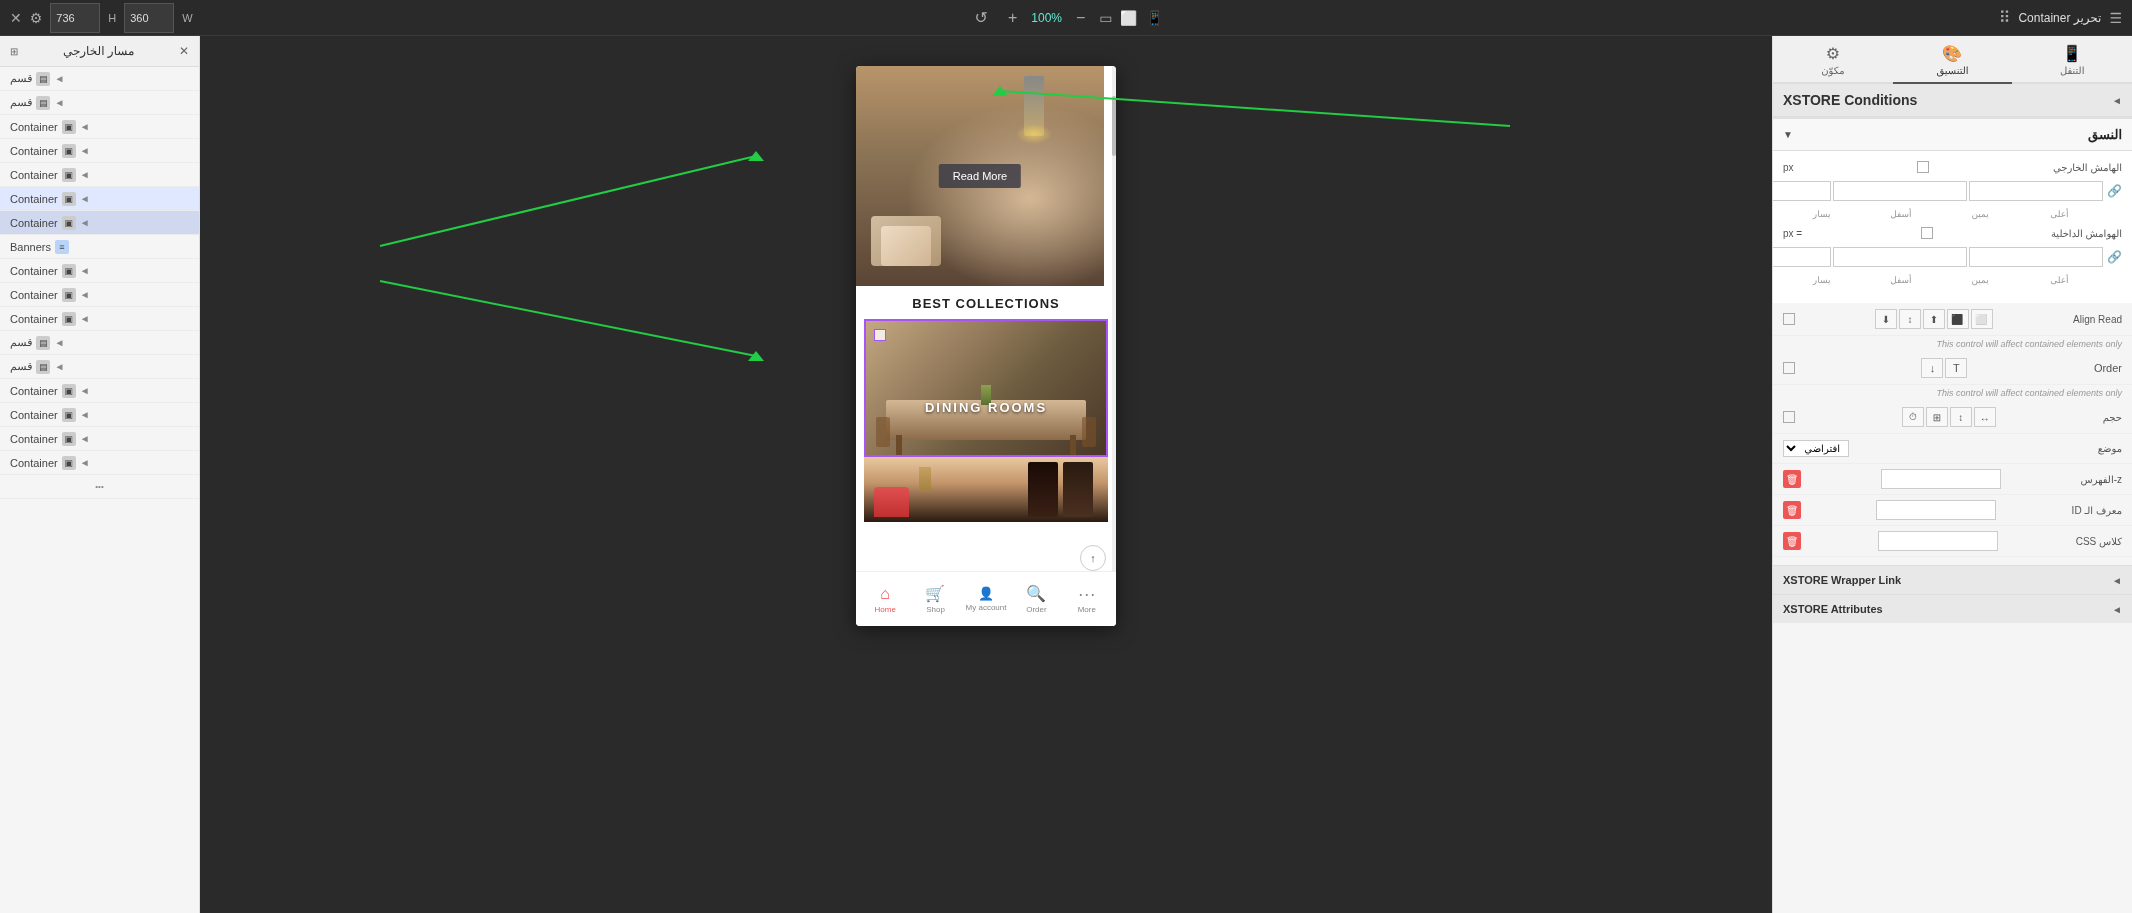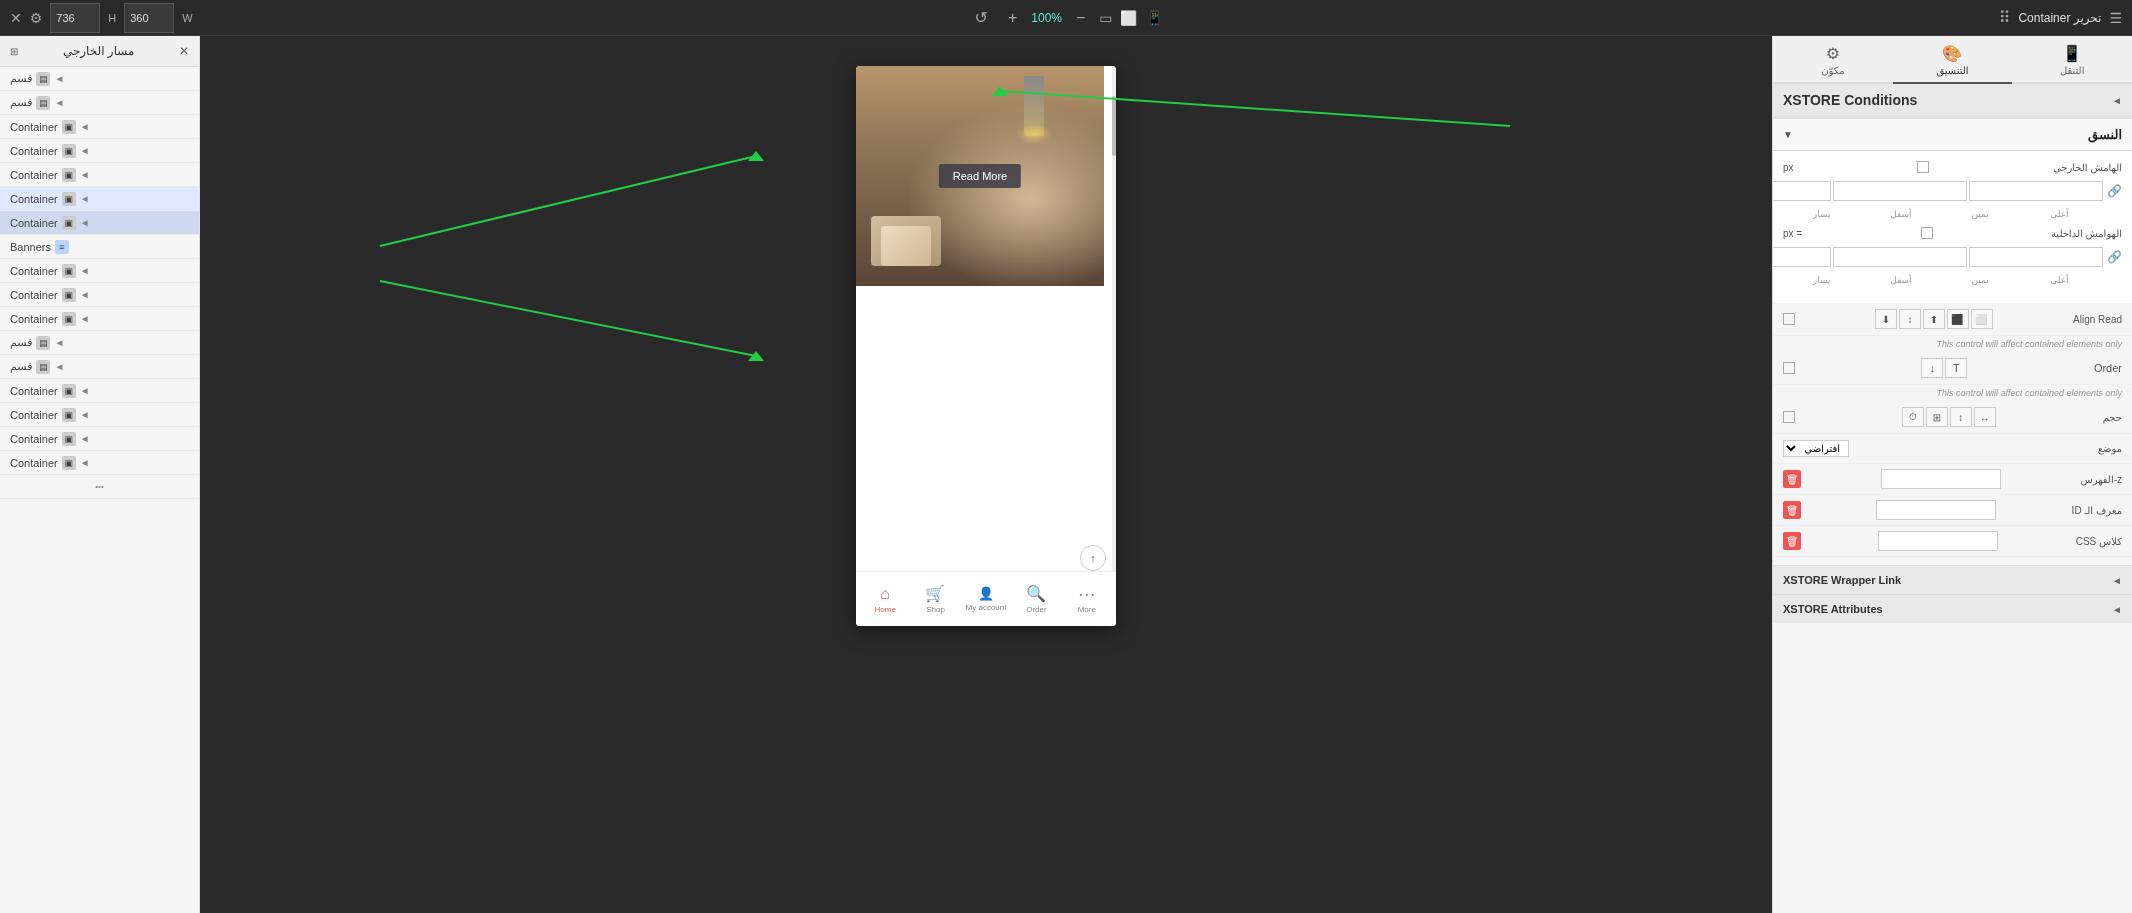--- a/index.html
+++ b/index.html
@@ -785,20 +785,53 @@
 
     <div class="hero-section">
       <div class="hero-bg"></div>
       <div class="hero-lamp"></div>
 
       <div style="position:absolute;bottom:20px;left:15px;width:70px;height:50px;background:linear-gradient(135deg,#e8d5b8,#c4a882);border-radius:4px;opacity:0.8;"></div>
       <div style="position:absolute;bottom:20px;left:25px;width:50px;height:40px;background:linear-gradient(135deg,#f0e0c8,#d4b896);border-radius:4px;opacity:0.9;"></div>
       <div class="read-more-btn">Read More</div>
     </div>
 
+    <div class="collections-section">
+      <div class="collections-title">BEST COLLECTIONS</div>
+
+      <div class="dining-card" style="position:relative;">
+        <div class="dining-small-box"></div>
+        <div class="dining-bg">
+
+          <div style="position:absolute;bottom:15px;left:20px;right:20px;height:40px;background:linear-gradient(180deg,#d4b896,#8b6b4a);border-radius:2px;"></div>
+
+          <div style="position:absolute;bottom:0;left:30px;width:6px;height:20px;background:#6b4a2a;"></div>
+          <div style="position:absolute;bottom:0;right:30px;width:6px;height:20px;background:#6b4a2a;"></div>
+
+          <div style="position:absolute;bottom:8px;left:10px;width:14px;height:30px;background:rgba(120,80,40,0.6);border-radius:2px;"></div>
+          <div style="position:absolute;bottom:8px;right:10px;width:14px;height:30px;background:rgba(120,80,40,0.6);border-radius:2px;"></div>
+
+          <div style="position:absolute;bottom:50px;left:50%;transform:translateX(-50%);width:10px;height:20px;background:linear-gradient(180deg,#90a050,#5a7030);"></div>
+        </div>
+        <div class="dining-label">DINING ROOMS</div>
+      </div>
+
+      <div class="second-card">
+        <div class="second-card-bg">
+
+          <div style="position:absolute;top:5px;right:15px;width:30px;height:55px;background:linear-gradient(180deg,#2a1a10,#4a3020);border-radius:2px;"></div>
+          <div style="position:absolute;top:5px;right:50px;width:30px;height:55px;background:linear-gradient(180deg,#1a0a05,#3a2015);border-radius:2px;"></div>
+
+          <div style="position:absolute;bottom:5px;left:10px;width:35px;height:30px;background:linear-gradient(180deg,#e05050,#c03030);border-radius:4px 4px 0 0;"></div>
+
+          <div style="position:absolute;top:10px;left:55px;width:12px;height:25px;background:linear-gradient(180deg,#c8a060,#a08040);"></div>
+        </div>
+      </div>
+
+    </div>
 
     <div class="scroll-up-btn">↑</div>
 
     <div class="bottom-nav">
       <div class="nav-item">
         <span class="nav-item-icon active">⌂</span>
         <span class="nav-item-label active">Home</span>
       </div>
       <div class="nav-item">
         <span class="nav-item-icon">🛒</span>

